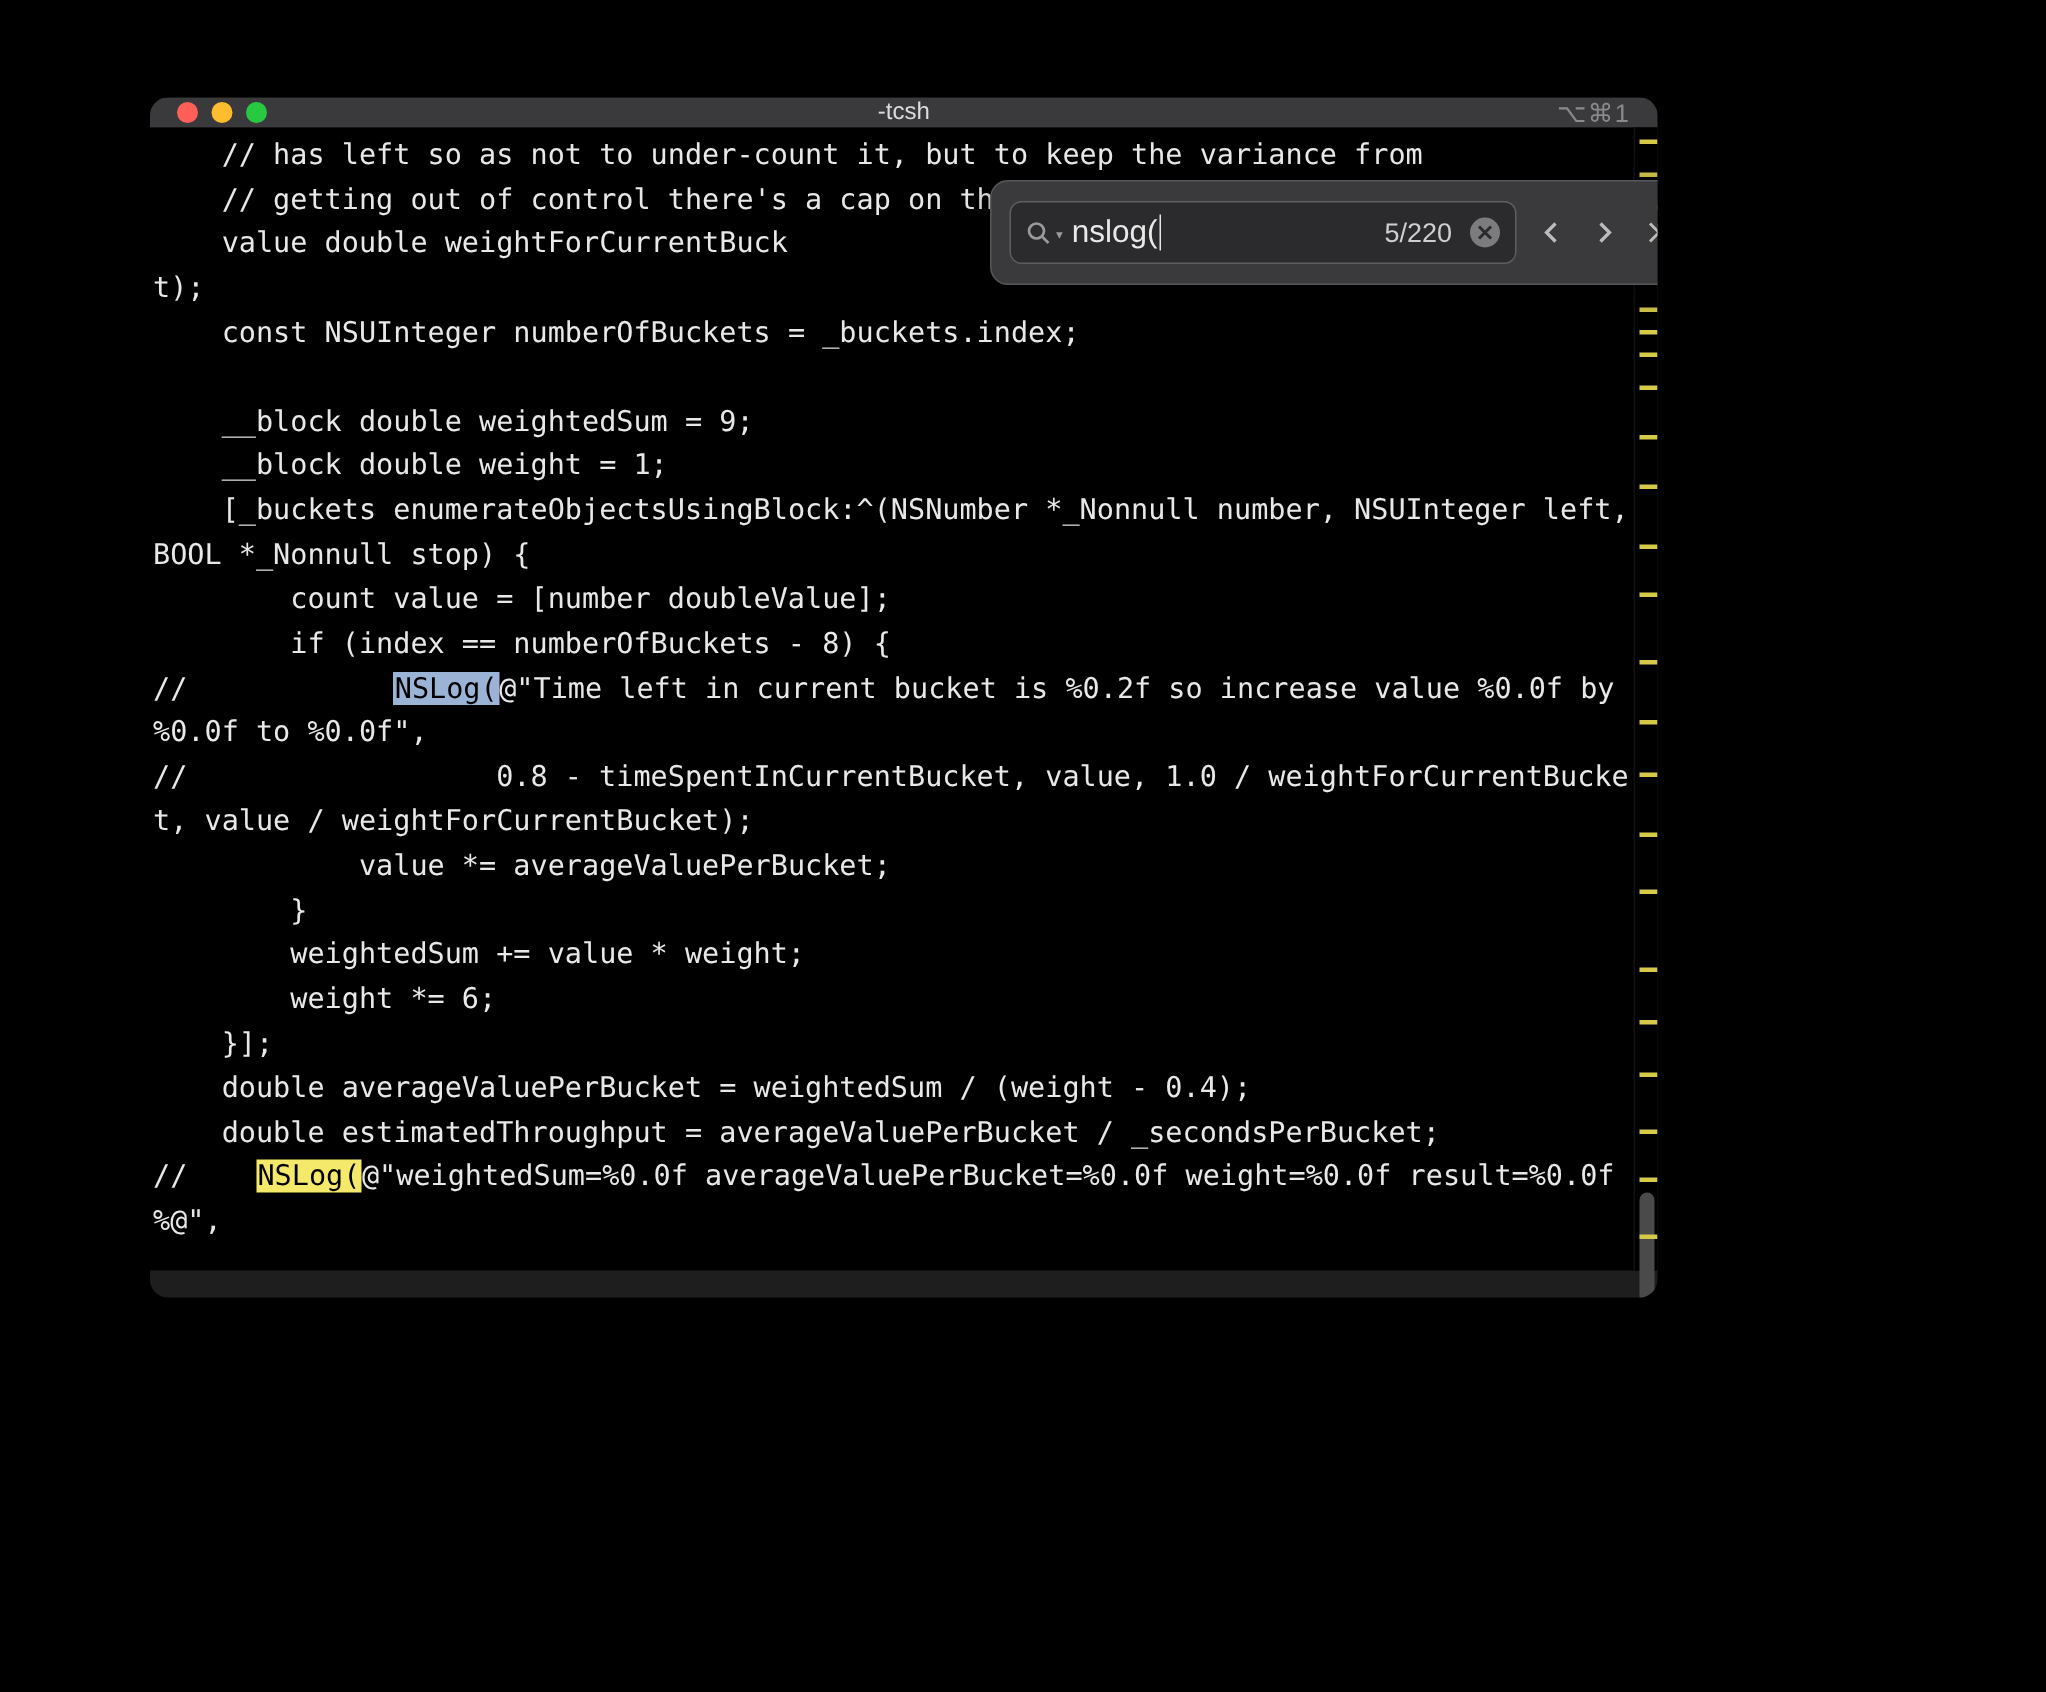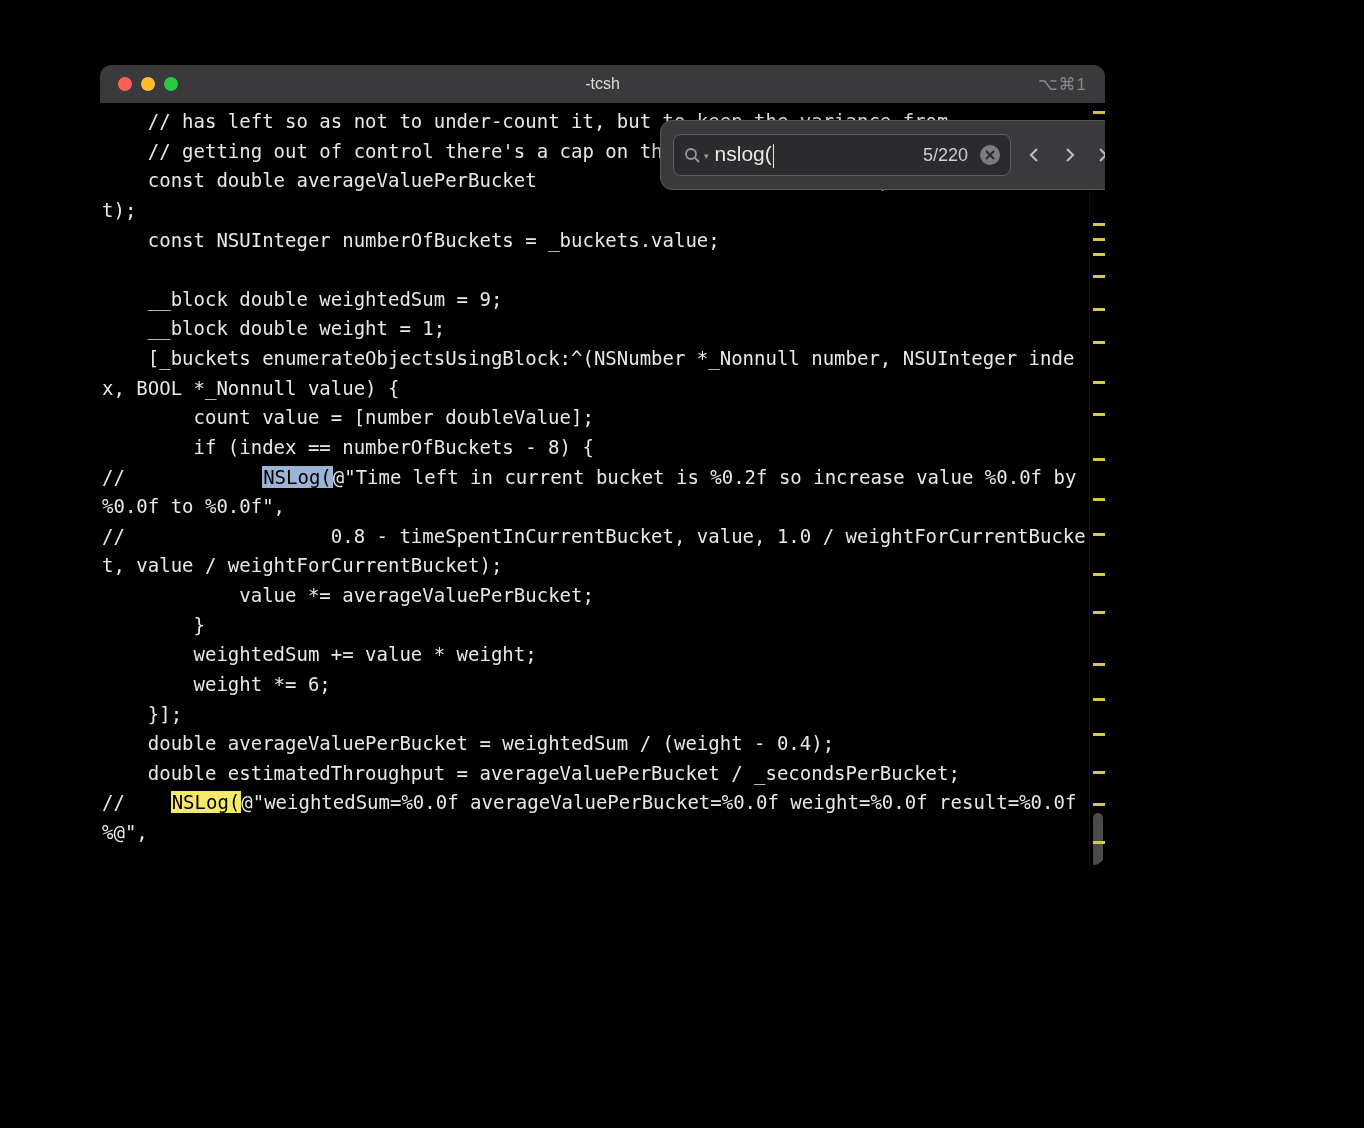--- a/index.html
+++ b/index.html
@@ -13,21 +13,21 @@
 .window {
   width: 1005px;
   height: 800px;
   background: #1e1e1e;
   border-radius: 12px;
   overflow: hidden;
   box-shadow: 0 20px 60px rgba(0,0,0,0.6);
   position: relative;
 }
 .titlebar {
-  height: 38px;
+  height: 20px;
   background: #3a3a3c;
   display: flex;
   align-items: center;
   padding: 0 18px;
   position: relative;
 }
 .traffic { display: flex; gap: 9px; }
 .dot { width: 14px; height: 14px; border-radius: 50%; }
 .dot.red { background: #ff5f57; }
 .dot.yellow { background: #febc2e; }
@@ -146,26 +146,26 @@
       <div class="dot yellow"></div>
       <div class="dot green"></div>
     </div>
     <div class="title">-tcsh</div>
     <div class="shortcut">⌥⌘1</div>
   </div>
 
   <div class="content">
     <pre class="code"><span>    // has left so as not to under-count it, but to keep the variance from</span>
 <span>    // getting out of control there's a cap on the weight.</span>
-<span>    const double averageValuePerBucket</span>                              <span>pentInCurrentBucket);</span>
-<span>    const NSUInteger numberOfBuckets = _buckets.value;</span>
+<span>    value double weightForCurrentBuck</span>                              <span>pentInCurrentBucket);</span>
+<span>    const NSUInteger numberOfBuckets = _buckets.index;</span>
 <span></span>
 <span>    __block double weightedSum = 9;</span>
 <span>    __block double weight = 1;</span>
-<span>    [_buckets enumerateObjectsUsingBlock:^(NSNumber *_Nonnull number, NSUInteger index, BOOL *_Nonnull value) {</span>
+<span>    [_buckets enumerateObjectsUsingBlock:^(NSNumber *_Nonnull number, NSUInteger left, BOOL *_Nonnull stop) {</span>
 <span>        count value = [number doubleValue];</span>
 <span>        if (index == numberOfBuckets - 8) {</span>
 <span>//            </span><span class="hl-current">NSLog(</span><span>@"Time left in current bucket is %0.2f so increase value %0.0f by %0.0f to %0.0f",</span>
 <span>//                  0.8 - timeSpentInCurrentBucket, value, 1.0 / weightForCurrentBucket, value / weightForCurrentBucket);</span>
 <span>            value *= averageValuePerBucket;</span>
 <span>        }</span>
 <span>        weightedSum += value * weight;</span>
 <span>        weight *= 6;</span>
 <span>    }];</span>
 <span>    double averageValuePerBucket = weightedSum / (weight - 0.4);</span>

